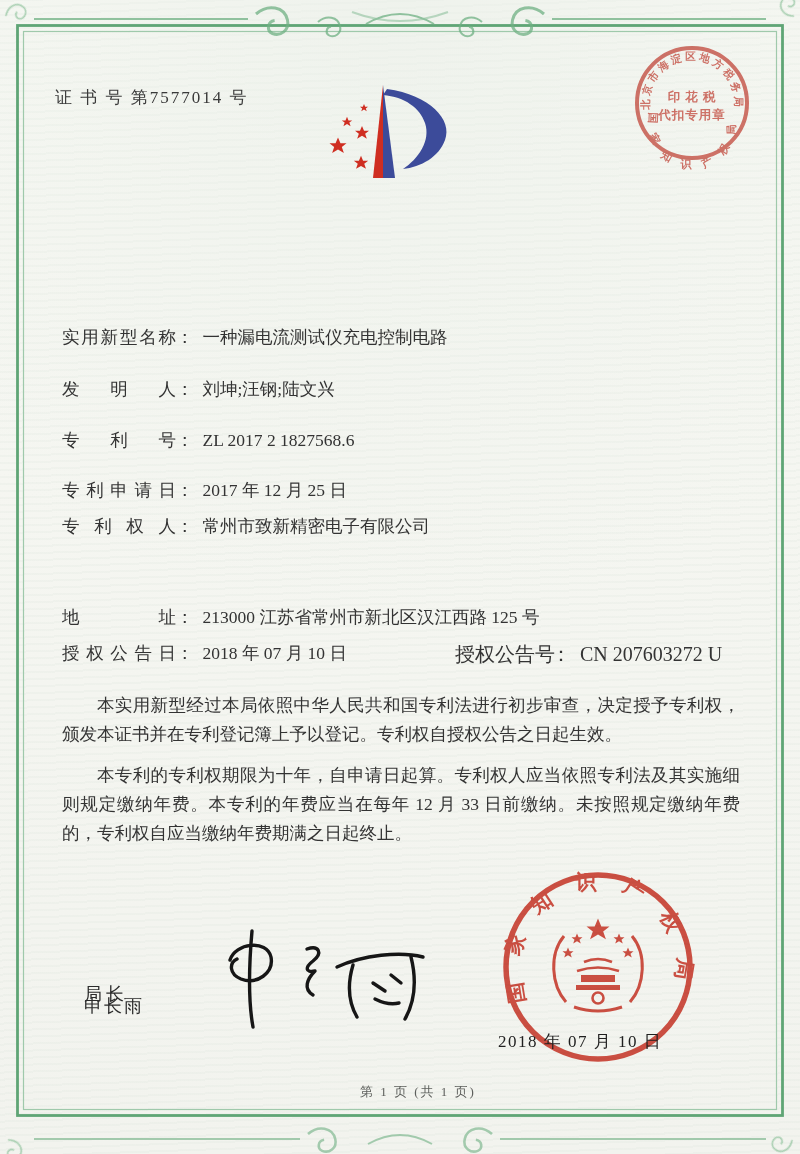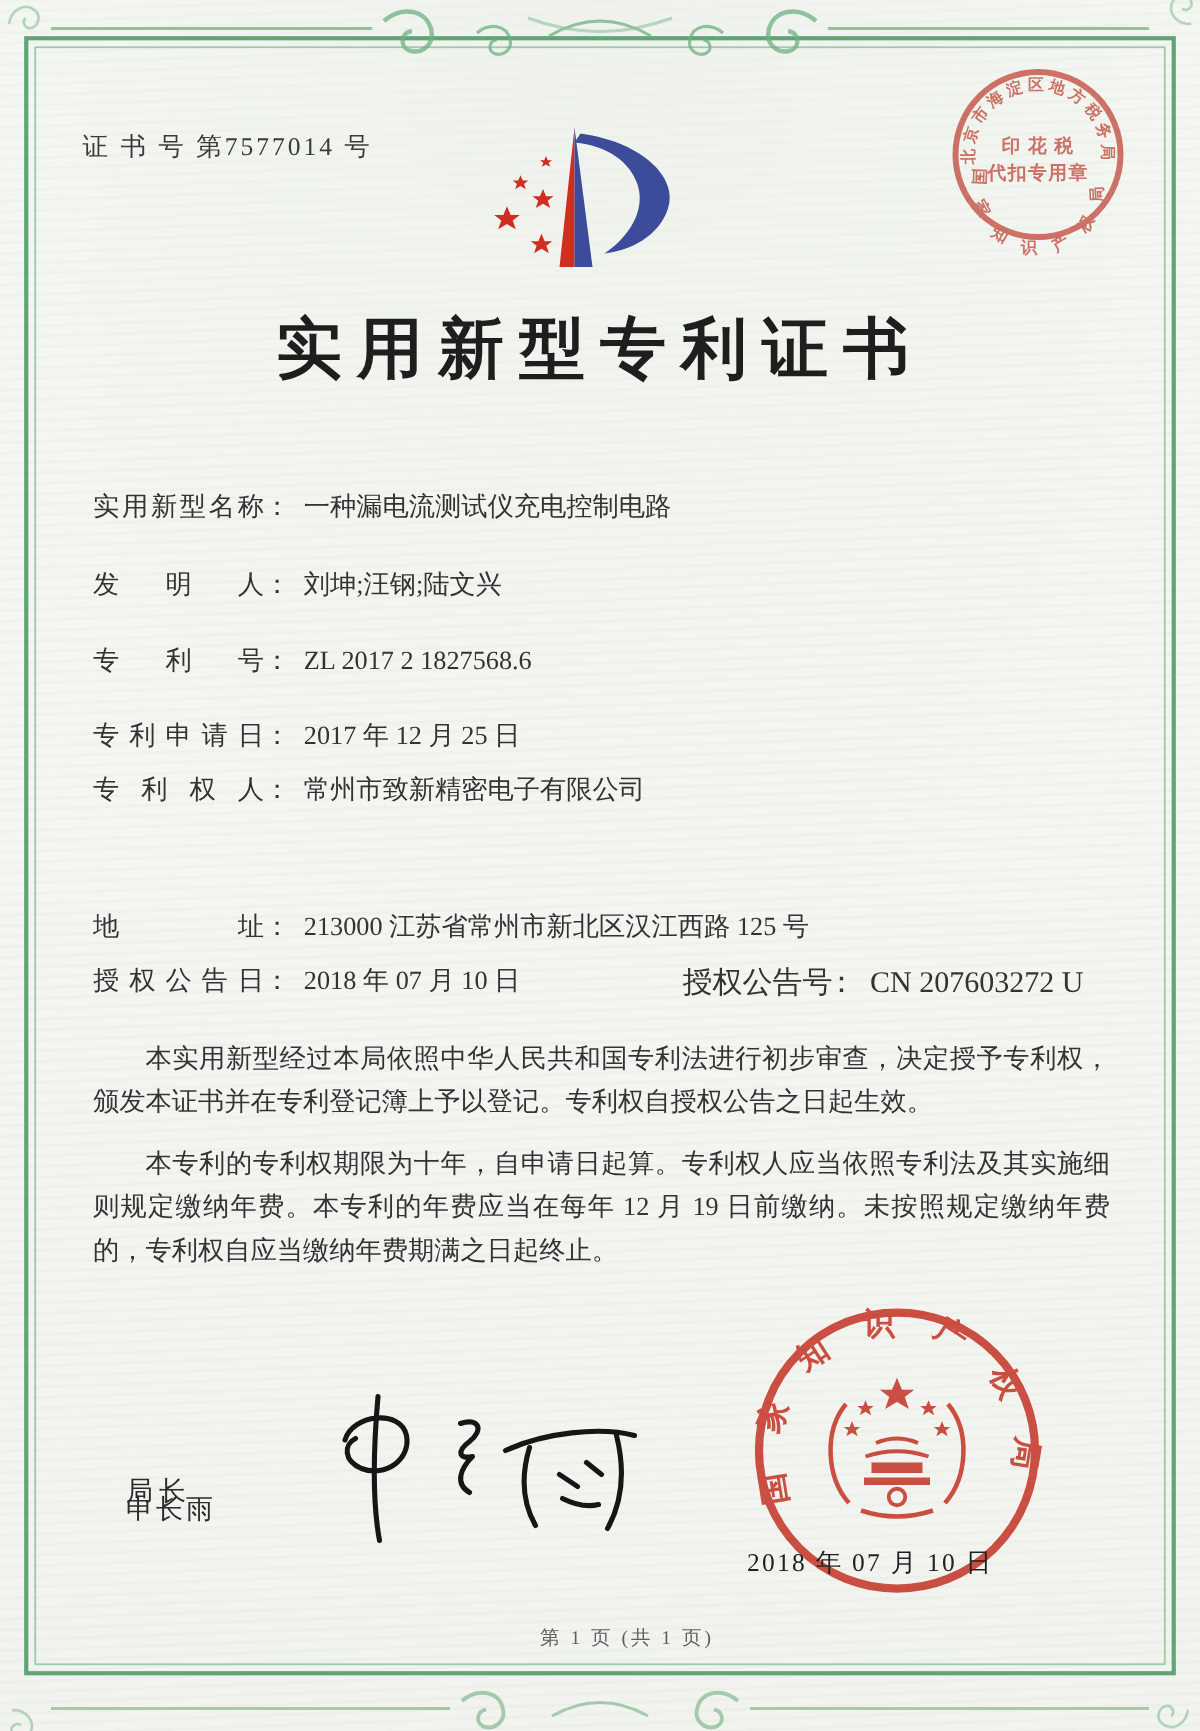--- a/index.html
+++ b/index.html
@@ -115,21 +115,20 @@
     <text font-size="10.5" fill="#cf5348" letter-spacing="3" font-weight="bold">
       <textPath href="#stampTopArc" startOffset="50%" text-anchor="middle">北京市海淀区地方税务局</textPath>
     </text>
     <text font-size="11" fill="#cf5348" letter-spacing="12" font-weight="bold">
       <textPath href="#stampBottomArc" startOffset="50%" text-anchor="middle">国家知识产权局</textPath>
     </text>
     <text x="70" y="68" text-anchor="middle" font-size="12.5" fill="#cf5348" font-weight="bold" letter-spacing="1">印 花 税</text>
     <text x="70" y="86" text-anchor="middle" font-size="12.5" fill="#cf5348" font-weight="bold" letter-spacing="1">代扣专用章</text>
   </svg>
 
-  <div class="abs title">实用新型专利证书</div>
 
   <div class="abs field" style="top:325px">
     <span class="flabel">实用新型名称</span><span class="fcolon">：</span><span>一种漏电流测试仪充电控制电路</span>
   </div>
   <div class="abs field" style="top:377px">
     <span class="flabel">发明人</span><span class="fcolon">：</span><span>刘坤;汪钢;陆文兴</span>
   </div>
   <div class="abs field" style="top:428px">
     <span class="flabel">专利号</span><span class="fcolon">：</span><span>ZL 2017 2 1827568.6</span>
   </div>
@@ -144,21 +143,21 @@
   </div>
   <div class="abs field" style="top:641px">
     <span class="flabel">授权公告日</span><span class="fcolon">：</span><span>2018 年 07 月 10 日</span>
   </div>
   <div class="abs grant-right" style="top:641px">
     <span class="flabel">授权公告号</span><span class="fcolon">：</span><span>CN 207603272 U</span>
   </div>
 
   <div class="abs paras">
     <p>本实用新型经过本局依照中华人民共和国专利法进行初步审查，决定授予专利权，颁发本证书并在专利登记簿上予以登记。专利权自授权公告之日起生效。</p>
-    <p>本专利的专利权期限为十年，自申请日起算。专利权人应当依照专利法及其实施细则规定缴纳年费。本专利的年费应当在每年 12 月 19 日前缴纳。未按照规定缴纳年费的，专利权自应当缴纳年费期满之日起终止。</p>
+    <p>本专利的专利权期限为十年，自申请日起算。专利权人应当依照专利法及其实施细则规定缴纳年费。本专利的年费应当在每年 12 月 33 日前缴纳。未按照规定缴纳年费的，专利权自应当缴纳年费期满之日起终止。</p>
   </div>
 
   <div class="abs signer-title">局长</div>
   <div class="abs signer-name">申长雨</div>
 
   <svg class="abs" style="left:195px;top:905px" width="250" height="130" viewBox="0 0 250 130">
     <g fill="none" stroke="#161616" stroke-width="3.4" stroke-linecap="round" stroke-linejoin="round">
       <path d="M 35 55 C 40 38 72 34 76 52 C 79 68 62 80 46 74 C 34 69 34 58 42 54"></path>
       <path d="M 57 26 C 54 60 53 95 58 122"></path>
       <path d="M 112 44 C 124 40 128 48 118 56 C 110 62 110 68 120 66 C 112 74 108 84 118 90"></path>

